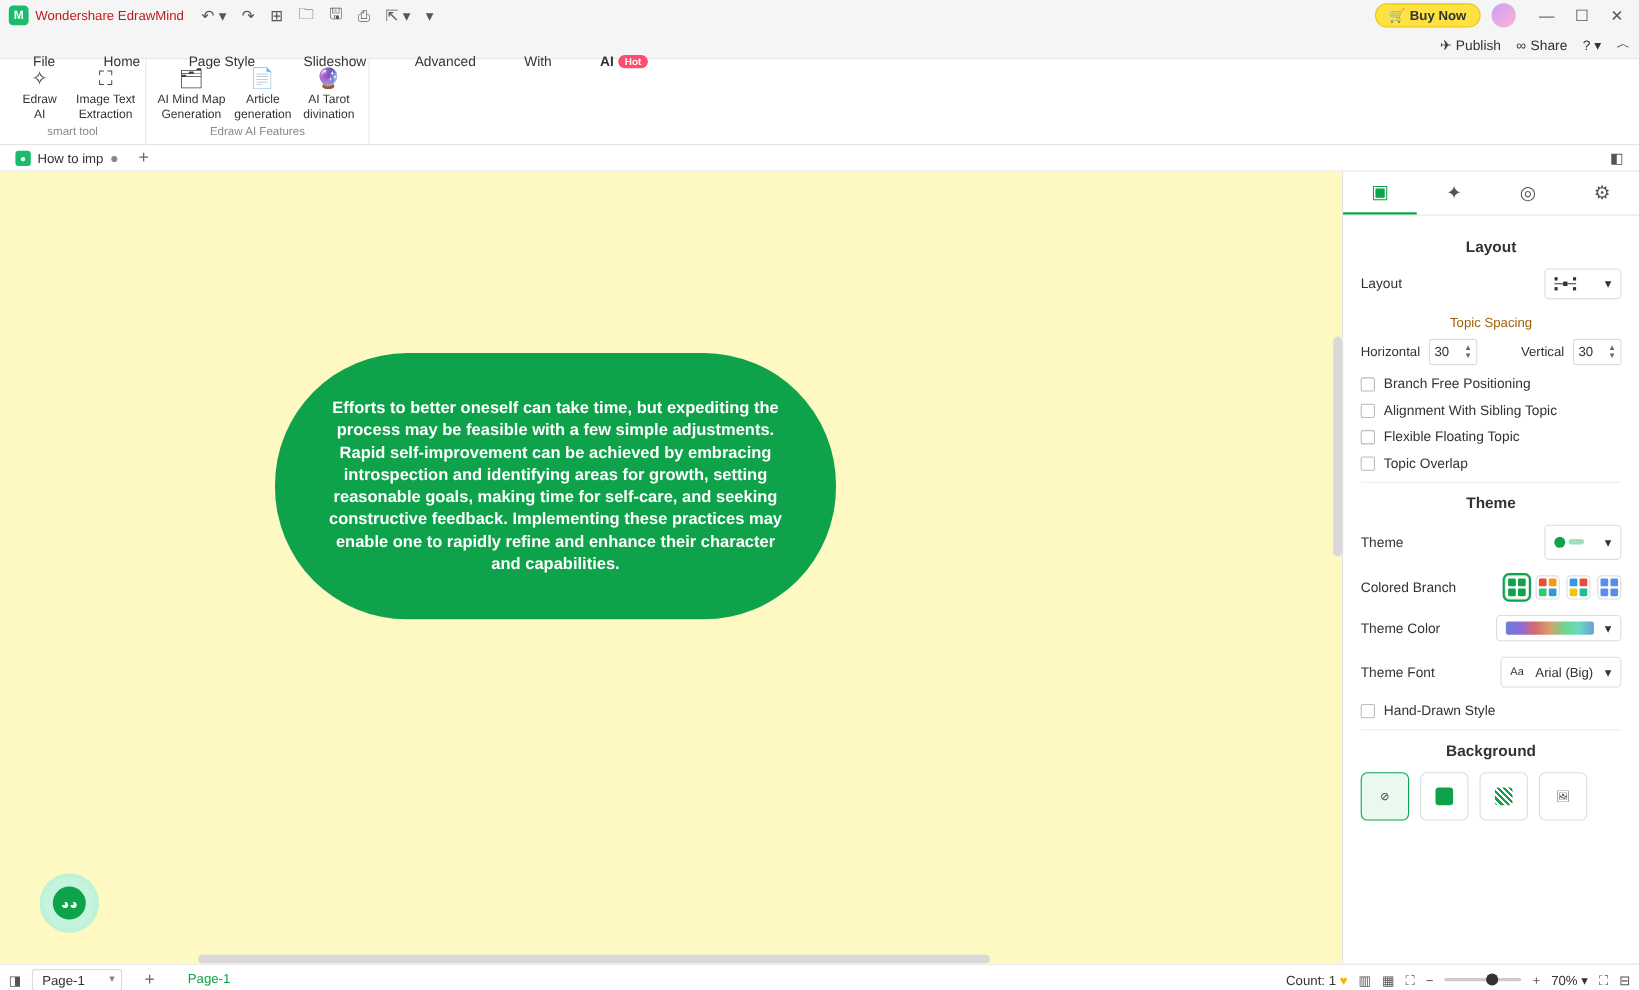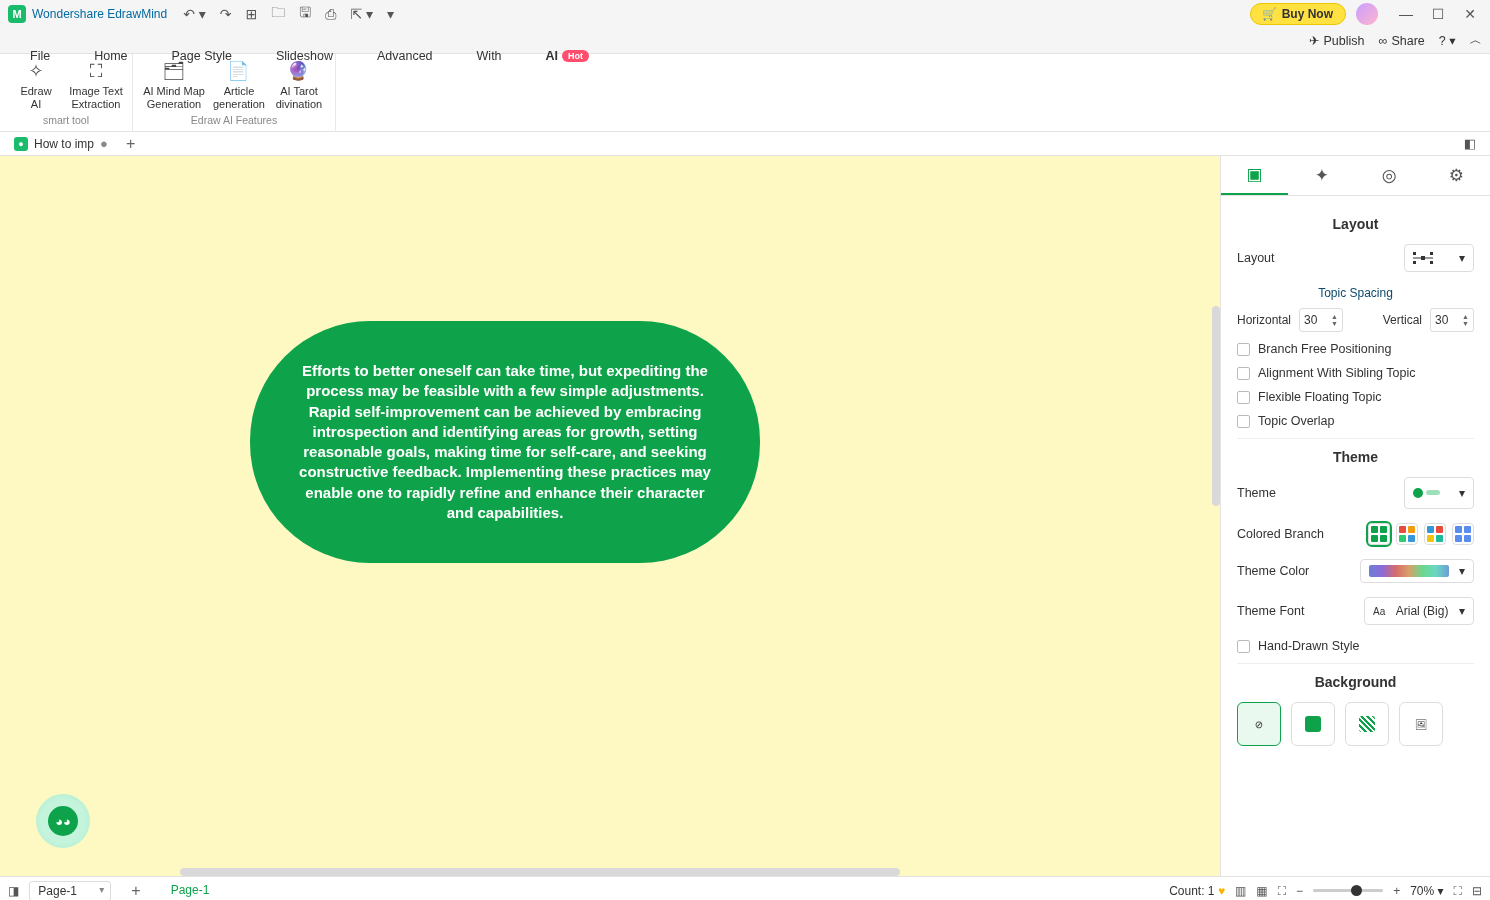--- a/index.html
+++ b/index.html
@@ -1,19 +1,19 @@
 <!DOCTYPE html>
 <html><head>
 <meta charset="utf-8">
 <style>
 * { margin: 0; padding: 0; box-sizing: border-box; font-family: -apple-system, BlinkMacSystemFont, "Segoe UI", Arial, sans-serif; }
 body { width: 1490px; height: 900px; background: #fff; overflow: hidden; font-size: 13px; color: #333; }
 .titlebar { height: 28px; display: flex; align-items: center; padding: 0 8px; background: #f5f5f5; }
 .app-logo { width: 18px; height: 18px; background: #1abc6c; border-radius: 4px; display: flex; align-items: center; justify-content: center; color: #fff; font-size: 11px; font-weight: bold; margin-right: 6px; }
-.app-title { font-size: 12px; color: #0369a1; margin-right: 12px; }
+.app-title { font-size: 12px; color: #b91c1c; margin-right: 12px; }
 .title-tools { display: flex; gap: 6px; align-items: center; }
 .title-tools span { cursor: pointer; color: #555; font-size: 14px; padding: 2px 4px; }
 .spacer { flex: 1; }
 .buy-now { background: #ffe141; border-radius: 14px; padding: 3px 12px; font-size: 12px; font-weight: bold; display: flex; align-items: center; gap: 4px; cursor: pointer; border: 1px solid #e8c800; }
 .avatar { width: 22px; height: 22px; border-radius: 50%; background: linear-gradient(135deg,#c9a0ff,#ffb3cc); margin-left: 10px; cursor: pointer; }
 .win-controls { display: flex; gap: 8px; margin-left: 16px; color: #555; }
 .win-controls span { width: 24px; text-align: center; cursor: pointer; font-size: 14px; }
 .menubar { height: 26px; display: flex; align-items: stretch; border-bottom: 1px solid #e3e3e3; background: #f5f5f5; padding: 0 8px; }
 .menu-item { padding: 0 22px; display: flex; align-items: center; font-size: 12.5px; cursor: pointer; position: relative; color: #333; margin-top: 28px; }
 .menu-item.active { background: #fff; border-top-left-radius: 6px; border-top-right-radius: 6px; font-weight: 600; }
@@ -40,21 +40,21 @@
 .canvas-scroll-v { position: absolute; right: 0; top: 150px; width: 8px; height: 200px; background: #d9d9d9; border-radius: 4px; }
 .canvas-scroll-h { position: absolute; bottom: 0; left: 180px; height: 8px; width: 720px; background: #d9d9d9; border-radius: 4px; }
 .side-panel { width: 270px; border-left: 1px solid #e3e3e3; display: flex; flex-direction: column; }
 .panel-tabs { display: flex; height: 40px; border-bottom: 1px solid #e3e3e3; }
 .panel-tab { flex: 1; display: flex; align-items: center; justify-content: center; cursor: pointer; color: #555; font-size: 17px; }
 .panel-tab.active { color: #0ea34a; border-bottom: 2px solid #0ea34a; }
 .panel-body { flex: 1; overflow-y: auto; padding: 12px 16px; text-align: center; }
 .section-title { font-weight: bold; font-size: 14px; margin: 8px 0 12px; }
 .row { display: flex; align-items: center; justify-content: space-between; margin-bottom: 14px; font-size: 12.5px; }
 .dropdown { border: 1px solid #ddd; border-radius: 4px; padding: 6px 8px; display: flex; align-items: center; gap: 10px; cursor: pointer; font-size: 12px; min-width: 70px; justify-content: space-between; }
-.sub-label { font-size: 12px; color: #0c4a6e; margin: 10px 0 8px; }
+.sub-label { font-size: 12px; color: #a16207; margin: 10px 0 8px; }
 .spinrow { display: flex; align-items: center; gap: 8px; font-size: 12px; margin-bottom: 10px; }
 .spinner { border: 1px solid #ddd; border-radius: 3px; width: 44px; height: 24px; display: flex; align-items: center; padding: 0 4px; justify-content: space-between; }
 .spinner .arrs { display: flex; flex-direction: column; font-size: 7px; line-height: 1; color: #666; }
 .check-row { display: flex; align-items: center; gap: 8px; font-size: 12.5px; margin: 10px 0; cursor: pointer; }
 .check-box { width: 13px; height: 13px; border: 1px solid #bbb; border-radius: 2px; }
 hr.sep { border: none; border-top: 1px solid #eee; margin: 10px 0; }
 .swatch-group { display: flex; gap: 6px; }
 .swatch { width: 22px; height: 22px; border: 1px solid #ddd; border-radius: 4px; cursor: pointer; display: flex; align-items: center; justify-content: center; font-size: 11px; }
 .swatch.sel { outline: 2px solid #0ea34a; }
 .color-strip { width: 80px; height: 12px; background: linear-gradient(90deg,#6b7fd7,#8c6bd7,#d76b6b,#d7a06b,#6bd78c,#6bd7c2,#6b9ed7); border-radius: 2px; }

